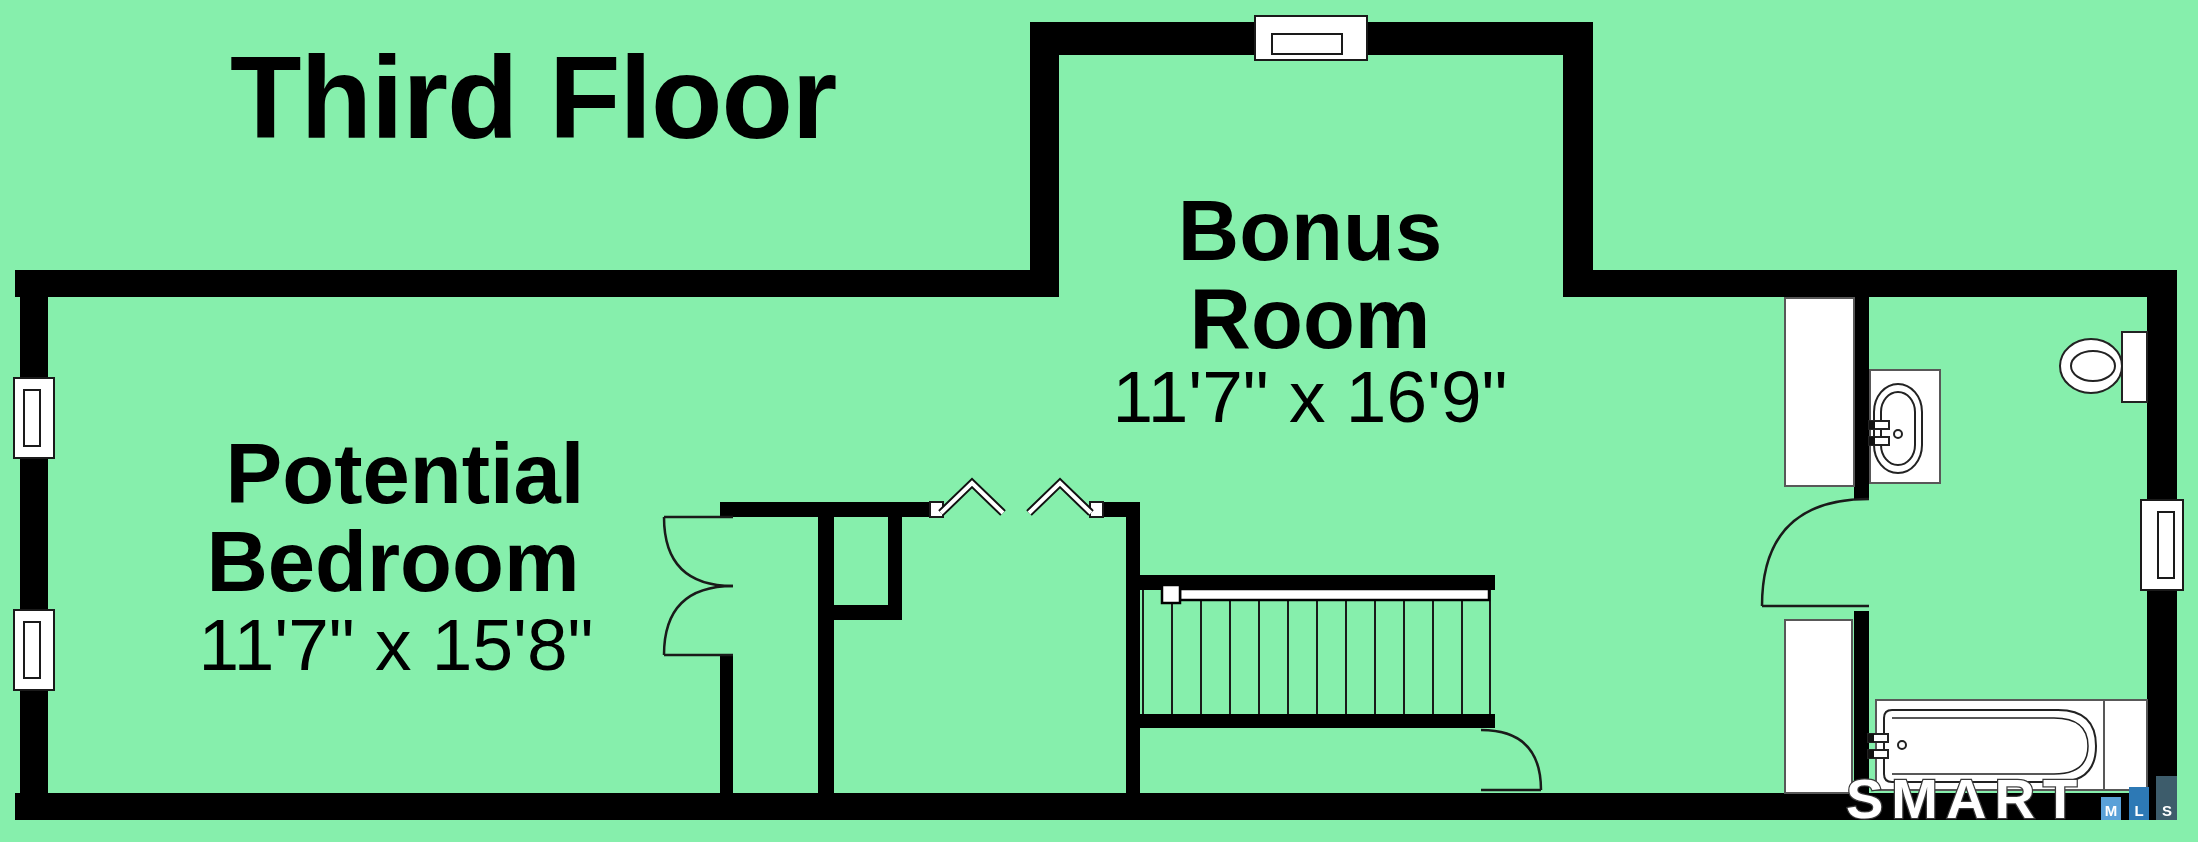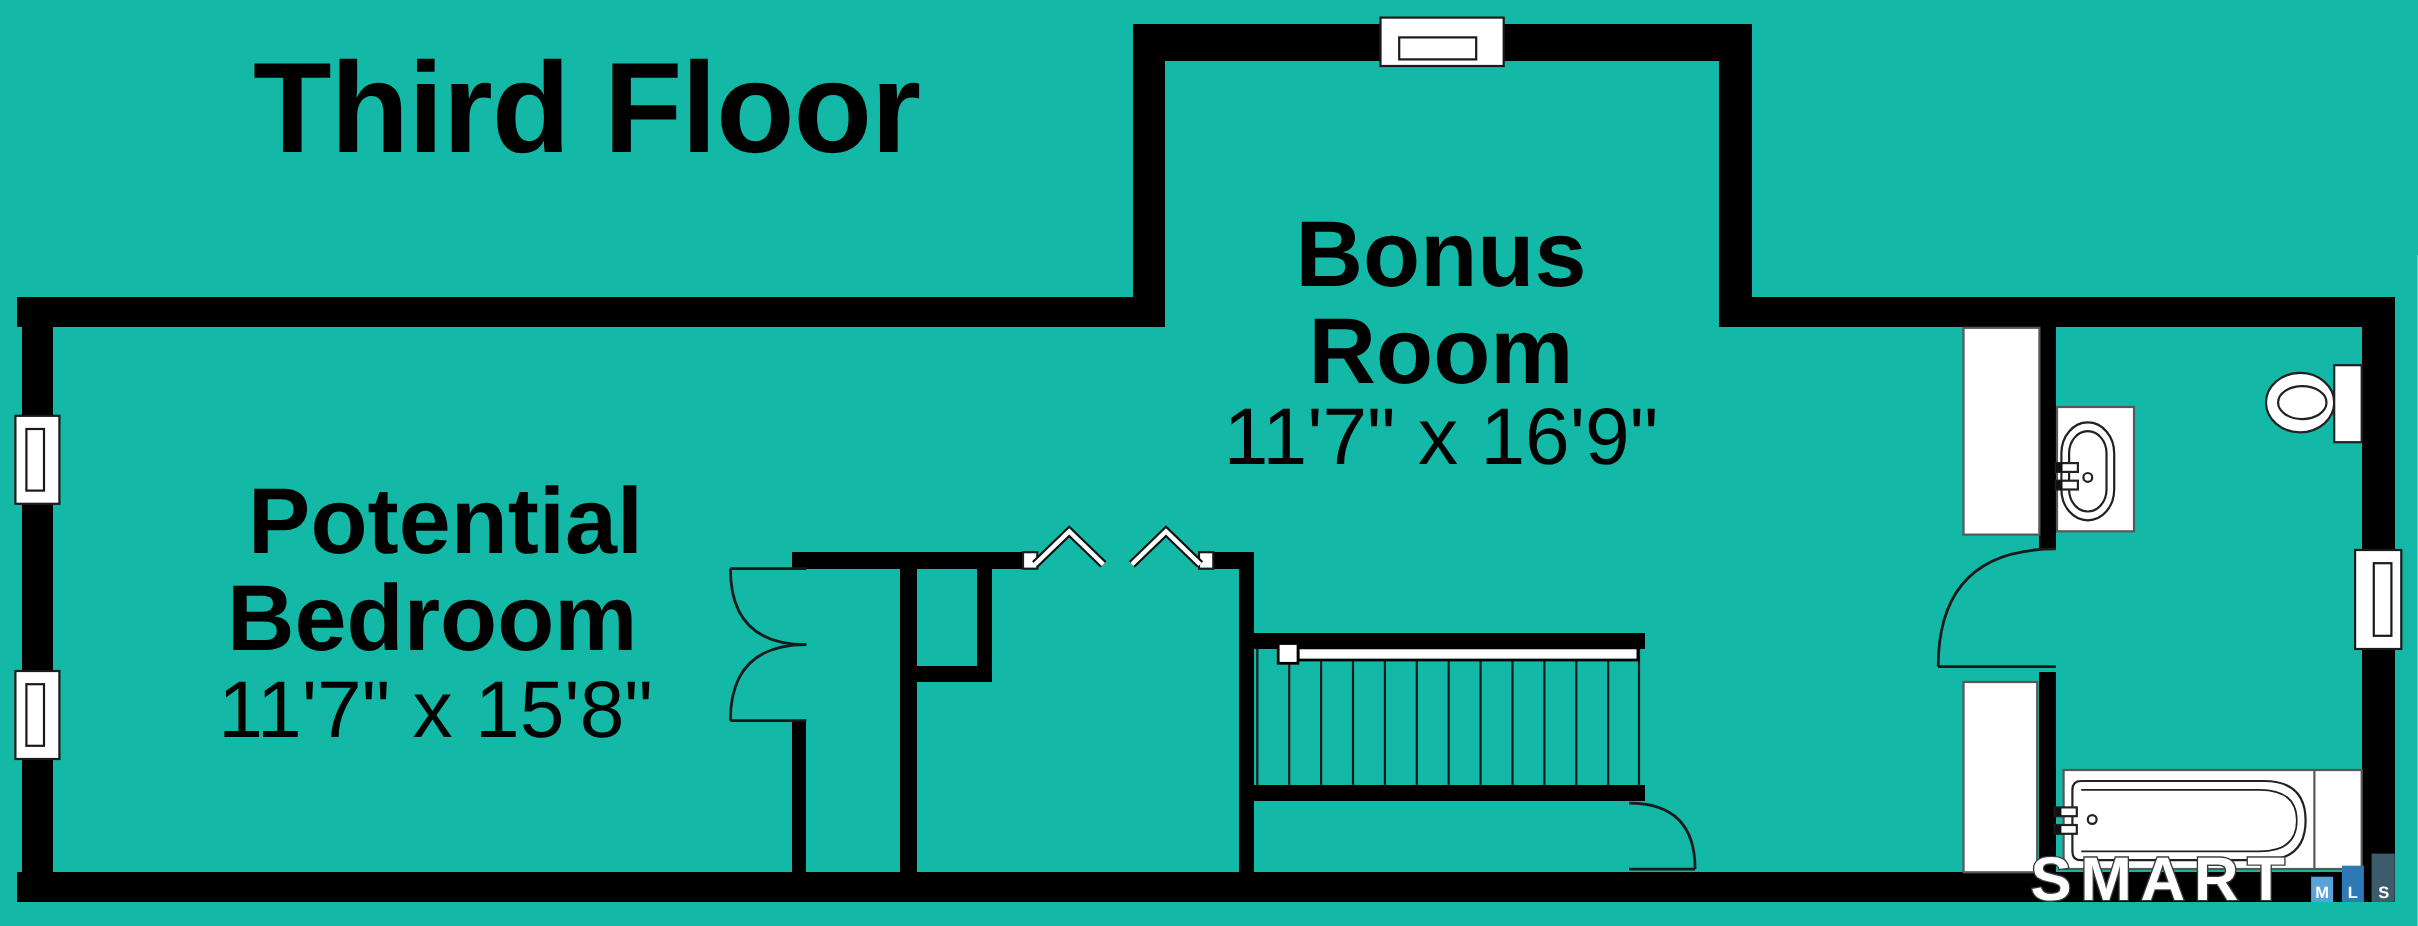--- a/index.html
+++ b/index.html
@@ -1,16 +1,16 @@
 <!DOCTYPE html>
 <html><head>
 <meta charset="utf-8">
 <style>
   html,body{margin:0;padding:0;background:#ffffff;}
-  .stage{position:relative;width:2198px;height:842px;background:#14b8a6;overflow:hidden;}
+  .stage{position:relative;width:2198px;height:842px;background:#86efac;overflow:hidden;}
   svg{display:block;}
   .plan-title-text{font-family:"Liberation Sans",sans-serif;font-weight:bold;font-size:117px;letter-spacing:-1px;fill:#000;}
   .room-name{font-family:"Liberation Sans",sans-serif;font-weight:bold;font-size:85px;fill:#000;}
   .room-dims{font-family:"Liberation Sans",sans-serif;font-weight:normal;font-size:73px;fill:#000;}
   .wall{fill:#000;}
   .fixture{stroke:#222;stroke-width:2;fill:#fff;}
   .fixture-light{stroke:#585858;stroke-width:2;fill:#fff;}
   .doorarc{stroke:#1a1a1a;stroke-width:2.5;fill:none;}
   .winbox{fill:#fff;stroke:#1a1a1a;stroke-width:2;}
   .logo-word{font-family:"Liberation Sans",sans-serif;font-weight:bold;font-size:56px;letter-spacing:8px;

